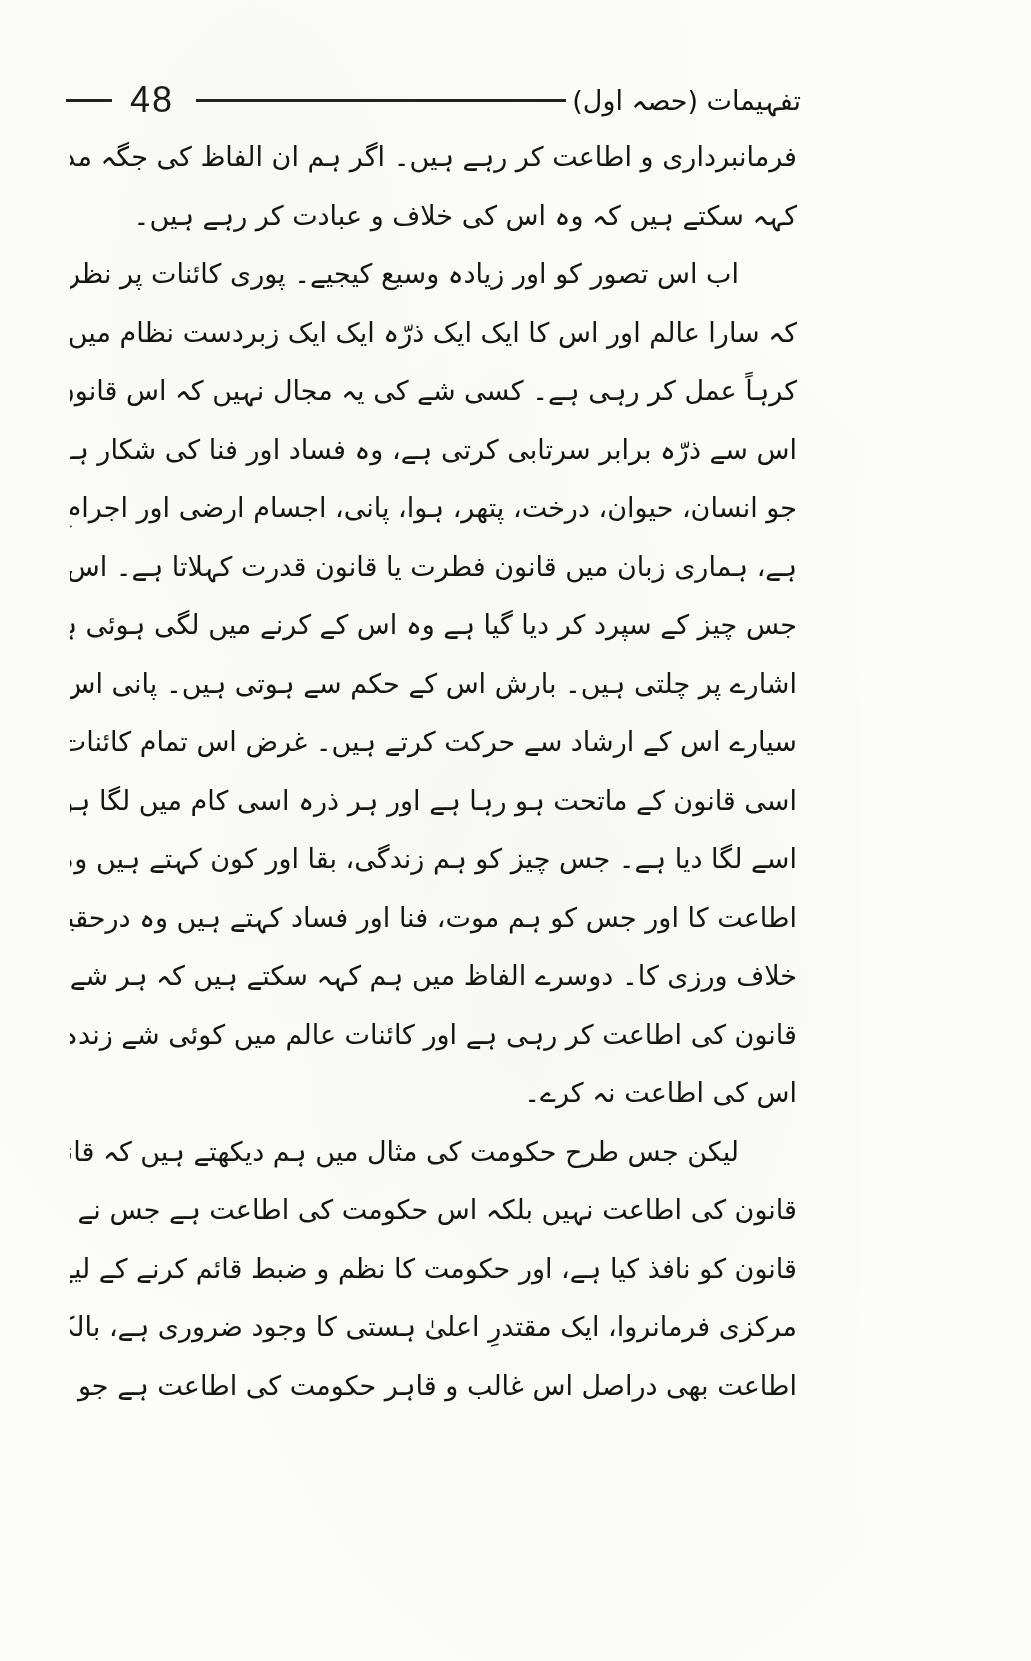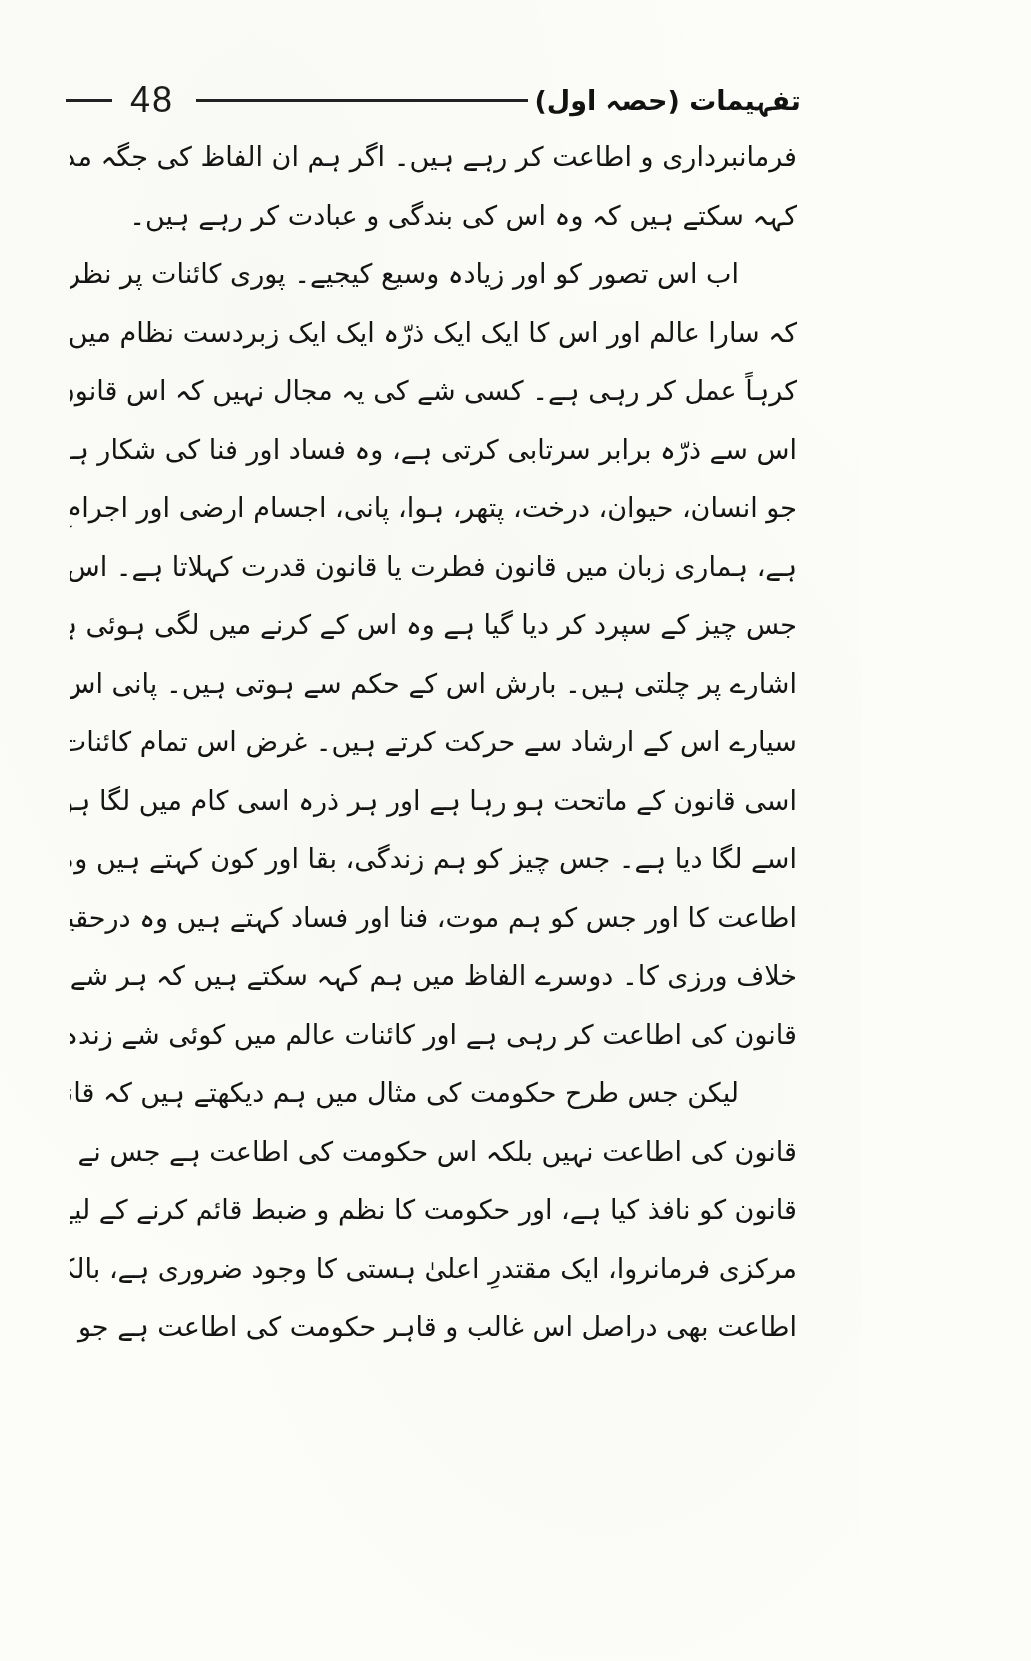--- a/index.html
+++ b/index.html
@@ -51,21 +51,21 @@
     flex: 1 1 auto;
     height: 3px;
     background: #222;
     margin-right: 6px;
   }
   .header .book-title {
     flex: 0 0 auto;
     direction: rtl;
     font-family: "DejaVu Sans", sans-serif;
     font-size: 27px;
-    font-weight: bold;
+    font-weight: normal;
     color: #121212;
     padding-right: 2px;
     white-space: nowrap;
   }
   
   .text-column {
     position: absolute;
     top: 128px;
     left: 70px;
     right: 64px;
@@ -101,37 +101,38 @@
     <div class="dash"></div>
     <div class="page-number">48</div>
     <div class="rule"></div>
     <div class="book-title">تفہیمات (حصہ اول)</div>
   </div>
 
   <div class="text-column">
 
   <div class="paragraph">
         <div class="line">فرمانبرداری و اطاعت کر رہے ہیں۔ اگر ہم ان الفاظ کی جگہ مذہبی اصطلاح استعمال کریں تو</div>
-        <div class="line last-short">کہہ سکتے ہیں کہ وہ اس کی بندگی و عبادت کر رہے ہیں۔</div>
+        <div class="line last-short">کہہ سکتے ہیں کہ وہ اس کی خلاف و عبادت کر رہے ہیں۔</div>
       </div>
       <div class="paragraph">
         <div class="line first-indent">اب اس تصور کو اور زیادہ وسیع کیجیے۔ پوری کائنات پر نظر ڈالیے۔ آپ دیکھیں گے</div>
         <div class="line">کہ سارا عالم اور اس کا ایک ایک ذرّہ ایک ایک زبردست نظام میں جکڑا ہوا ہے، اور ایک قانون</div>
         <div class="line">کرہاً عمل کر رہی ہے۔ کسی شے کی یہ مجال نہیں کہ اس قانون کے خلاف چل سکے۔ جو چیز</div>
         <div class="line">اس سے ذرّہ برابر سرتابی کرتی ہے، وہ فساد اور فنا کی شکار ہو جاتی ہے۔ یہ زبردست قانون</div>
         <div class="line">جو انسان، حیوان، درخت، پتھر، ہوا، پانی، اجسام ارضی اور اجرامِ فلکی سب پر یکساں حاوی</div>
         <div class="line">ہے، ہماری زبان میں قانون فطرت یا قانون قدرت کہلاتا ہے۔ اس کے ماتحت جو کام</div>
         <div class="line">جس چیز کے سپرد کر دیا گیا ہے وہ اس کے کرنے میں لگی ہوئی ہے۔ ہوائیں اس کے</div>
         <div class="line">اشارے پر چلتی ہیں۔ بارش اس کے حکم سے ہوتی ہیں۔ پانی اس کے فرمان سے بہتا ہے۔</div>
         <div class="line">سیارے اس کے ارشاد سے حرکت کرتے ہیں۔ غرض اس تمام کائنات میں جو کچھ ہو رہا ہے</div>
         <div class="line">اسی قانون کے ماتحت ہو رہا ہے اور ہر ذرہ اسی کام میں لگا ہوا ہے جس پر اس قانون نے</div>
         <div class="line">اسے لگا دیا ہے۔ جس چیز کو ہم زندگی، بقا اور کون کہتے ہیں وہ دراصل نتیجہ ہے اس قانون کی</div>
         <div class="line">اطاعت کا اور جس کو ہم موت، فنا اور فساد کہتے ہیں وہ درحقیقت نتیجہ ہے اس قانون کی</div>
         <div class="line">خلاف ورزی کا۔ دوسرے الفاظ میں ہم کہہ سکتے ہیں کہ ہر شے جو زندہ اور باقی ہے وہ اس</div>
         <div class="line">قانون کی اطاعت کر رہی ہے اور کائنات عالم میں کوئی شے زندہ اور باقی نہیں رہ سکتی اگر</div>
+        <div class="line last-short">اس کی اطاعت نہ کرے۔</div>
       </div>
       <div class="paragraph">
         <div class="line first-indent">لیکن جس طرح حکومت کی مثال میں ہم دیکھتے ہیں کہ قانون کی اطاعت دراصل</div>
         <div class="line">قانون کی اطاعت نہیں بلکہ اس حکومت کی اطاعت ہے جس نے اپنے قہر و غلبے سے اس</div>
         <div class="line">قانون کو نافذ کیا ہے، اور حکومت کا نظم و ضبط قائم کرنے کے لیے لامحالہ ایک حاکم، ایک</div>
         <div class="line">مرکزی فرمانروا، ایک مقتدرِ اعلیٰ ہستی کا وجود ضروری ہے، بالکل اسی طرح قانون فطرت کی</div>
         <div class="line">اطاعت بھی دراصل اس غالب و قاہر حکومت کی اطاعت ہے جو اس قانون کو بنانے اور زور</div>
       </div>
     </div>
 

